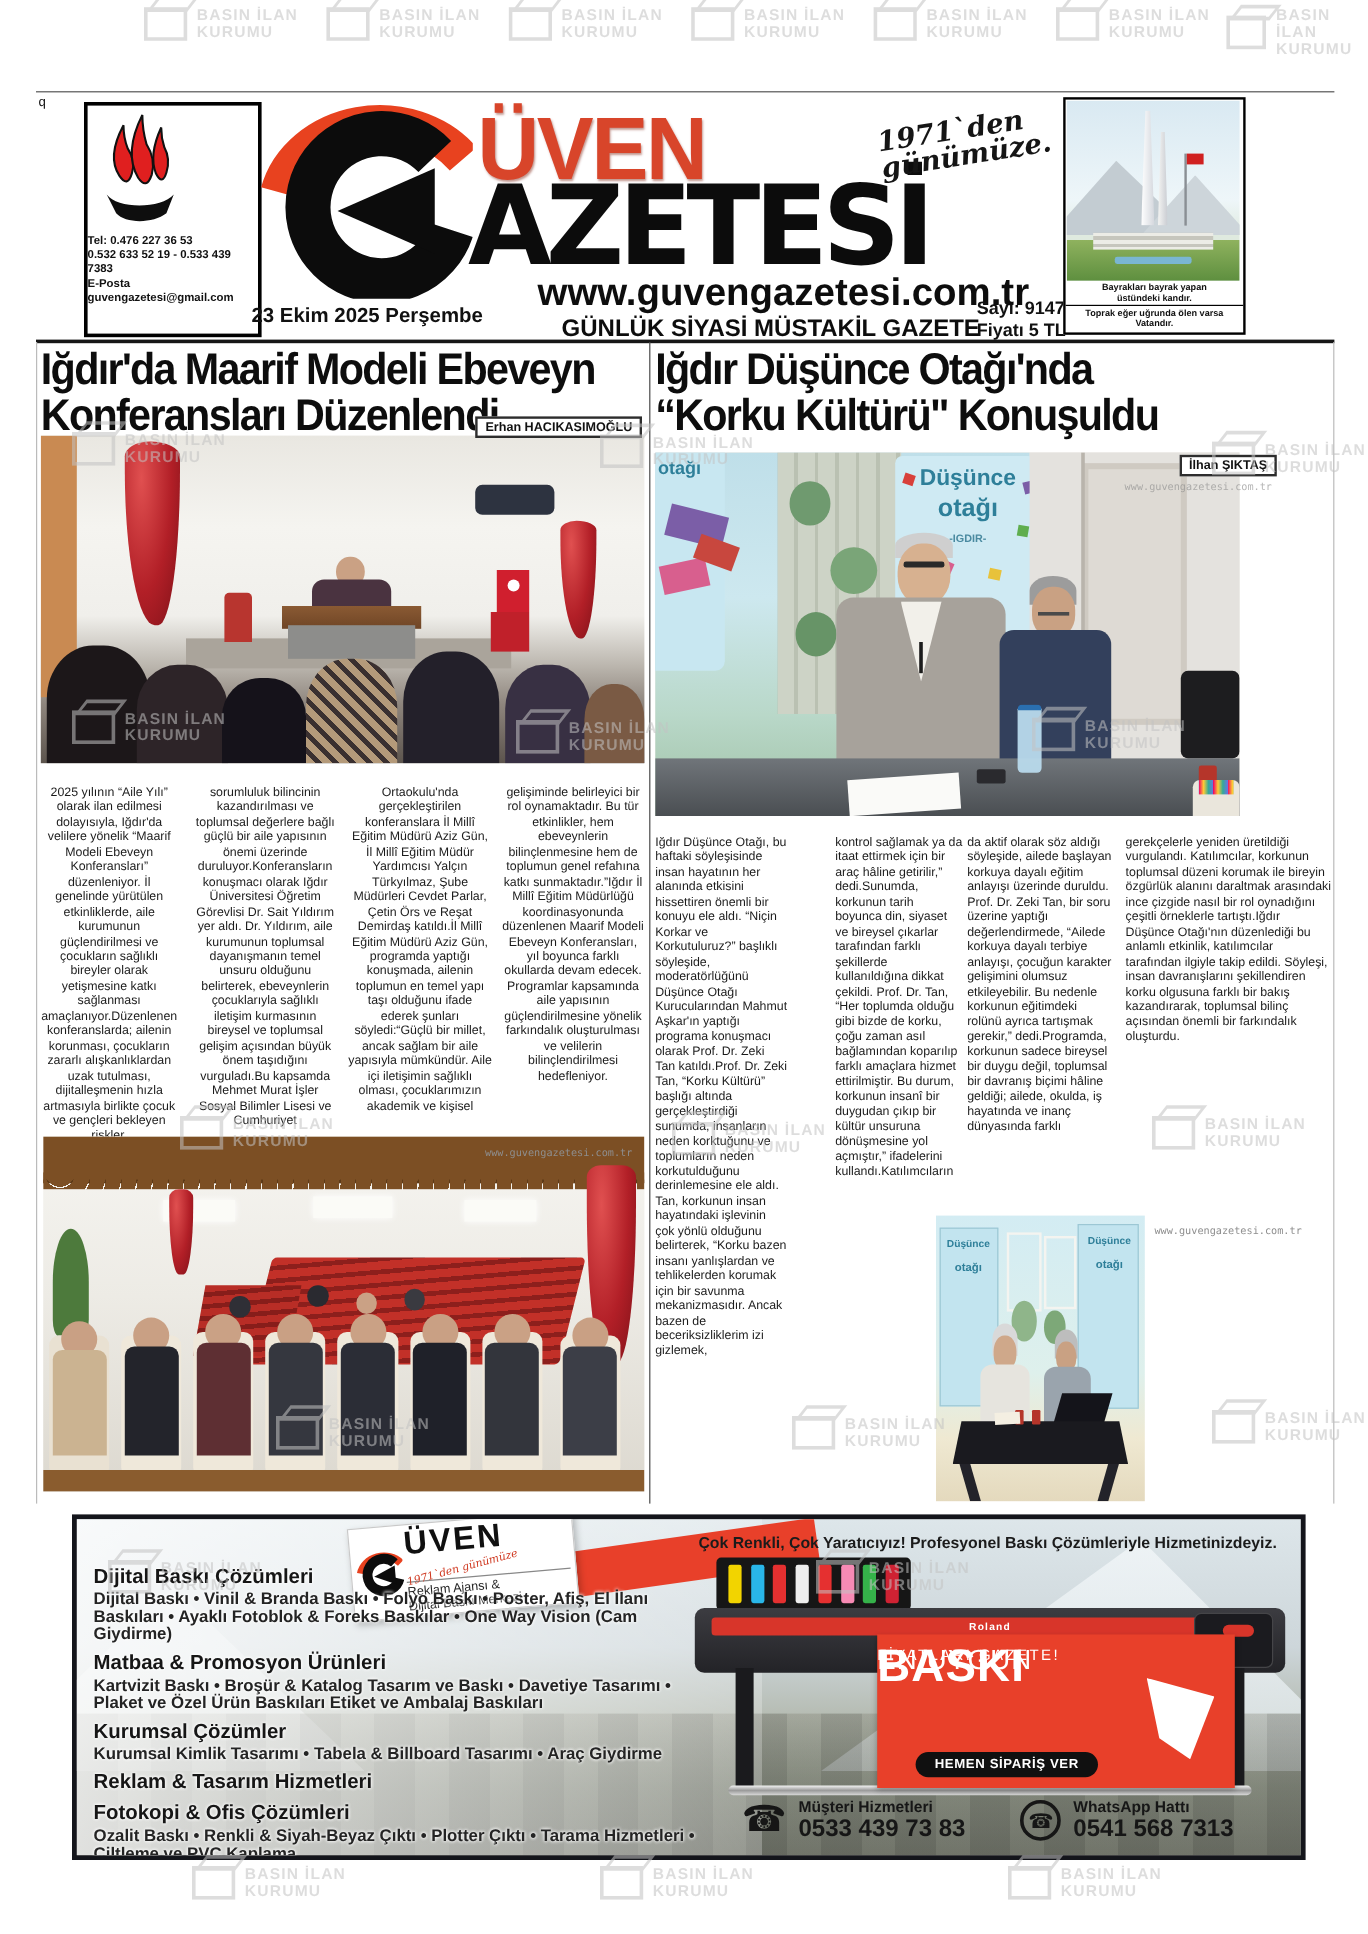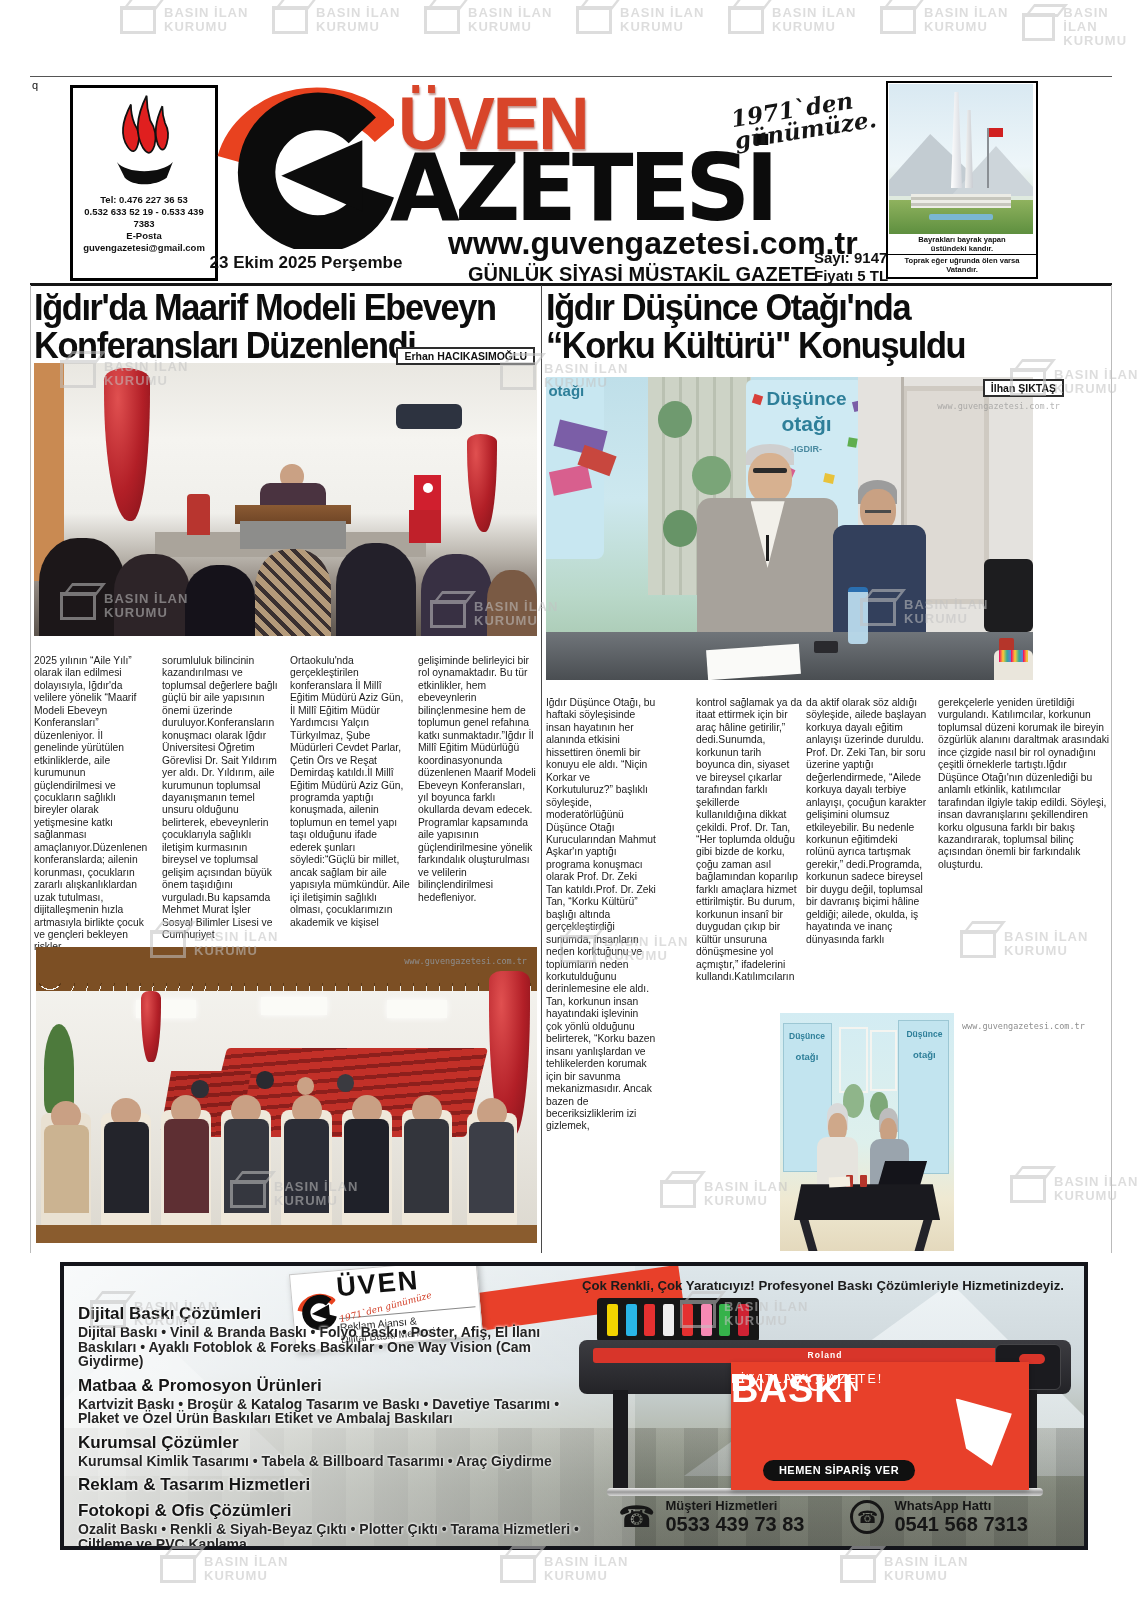--- a/index.html
+++ b/index.html
@@ -7,21 +7,21 @@
         font-family:"Liberation Sans",sans-serif;color:#111;}
   .abs{position:absolute;}
   
   #wm-layer{position:absolute;inset:0;z-index:40;pointer-events:none;}
   .wm{position:absolute;display:flex;align-items:center;gap:8px;color:#c3c3c3;opacity:.55;}
   .wm-cube{width:30px;height:22px;border:3px solid currentColor;position:relative;display:inline-block;}
   .wm-cube::before{content:"";position:absolute;left:4px;top:-12px;width:28px;height:7px;border:3px solid currentColor;transform:skewX(-38deg);}
   .wm-t{display:flex;flex-direction:column;font-weight:bold;font-size:13px;line-height:14px;letter-spacing:1px;}
   
   #header{position:absolute;left:30px;top:76px;width:1082px;height:206px;border-top:1px solid #555;border-bottom:3px solid #161616;}
-  .contact-box{position:absolute;left:40px;top:8px;width:142px;height:190px;border:3px solid #000;text-align:center;background:#fff;}
+  .contact-box{position:absolute;left:40px;top:8px;width:142px;height:190px;border:3px solid #000;background:#fff;}
   .contact-box .tel{font-size:9.5px;font-weight:bold;line-height:12px;}
   .masthead-uven{position:absolute;left:368px;top:10px;font-size:74px;font-weight:bold;letter-spacing:-2px;line-height:1;
       color:#d8452a;text-shadow:1px 2px 2px rgba(120,20,0,.45);transform:scaleX(.96);transform-origin:0 0;white-space:nowrap;}
   .masthead-azetesi{position:absolute;left:360px;top:66px;font-size:92px;font-weight:bold;letter-spacing:-5px;line-height:1;
       color:#0c0c0c;transform:scaleX(.98);transform-origin:0 0;white-space:nowrap;font-family:"DejaVu Sans",sans-serif;}
   .masthead-www{position:absolute;left:418px;top:148px;font-size:32px;font-weight:bold;letter-spacing:0px;color:#0d0d0d;white-space:nowrap;}
   .masthead-sub{position:absolute;left:438px;top:186px;font-size:20px;font-weight:bold;color:#0d0d0d;white-space:nowrap;}
   .slogan{position:absolute;left:702px;top:18px;width:170px;font-family:"DejaVu Serif",serif;font-style:italic;font-weight:bold;
       font-size:23px;line-height:.95;transform:rotate(-9deg);color:#151515;}
   .issue{position:absolute;left:784px;top:172px;font-size:15px;font-weight:bold;line-height:18px;white-space:nowrap;}
@@ -140,21 +140,21 @@
       <div class="mon-caption">Bayrakları bayrak yapan</div>
       <div class="mon-caption">üstündeki kandır.</div>
       <div class="mon-caption" style="border-top:1px solid #000;margin-top:1px;padding-top:1px;">Toprak eğer uğrunda ölen varsa Vatandır.</div>
     </div>
   </div>
 
   <div class="vline" style="left:541px;top:285px;height:968px;"></div>
   <div class="vline" style="left:30px;top:285px;height:968px;background:#bbb;"></div>
   <div class="vline" style="left:1111px;top:285px;height:968px;background:#bbb;"></div>
 
-  <div class="abs" style="left:34px;top:287px;width:503px;height:966px;">
+  <div class="abs" style="left:34px;top:287px;width:503px;height:966px;text-align:center;">
     <div class="hl" style="left:0;top:2px;">Iğdır'da Maarif Modeli Ebeveyn</div>
     <div class="hl" style="left:0;top:40px;">Konferansları Düzenlendi</div>
     <div class="byline" style="top:60px;right:2px;">Erhan HACIKASIMOĞLU</div>
 
     <div class="ph" style="left:0;top:76px;width:503px;height:273px;background:linear-gradient(180deg,#e9e7e1 0%,#f5f4f0 28%,#f0efeb 55%,#bcb7af 70%,#8e857d 82%,#5c544d 100%);">
       <div style="left:0;top:0;width:6%;height:80%;background:#c98a52;"></div>
       <div class="red-curtain" style="left:14%;top:2%;width:9%;height:56%;border-radius:45% 55% 40% 55%/8% 8% 85% 85%;"></div>
       <div class="red-curtain" style="right:8%;top:26%;width:6%;height:36%;border-radius:45% 55% 40% 55%/8% 8% 85% 85%;"></div>
       <div style="right:15%;top:15%;width:13%;height:9%;background:#2d3340;border-radius:6px;"></div>
       <div style="left:24%;top:62%;width:54%;height:9%;background:#aaa49b;"></div>

